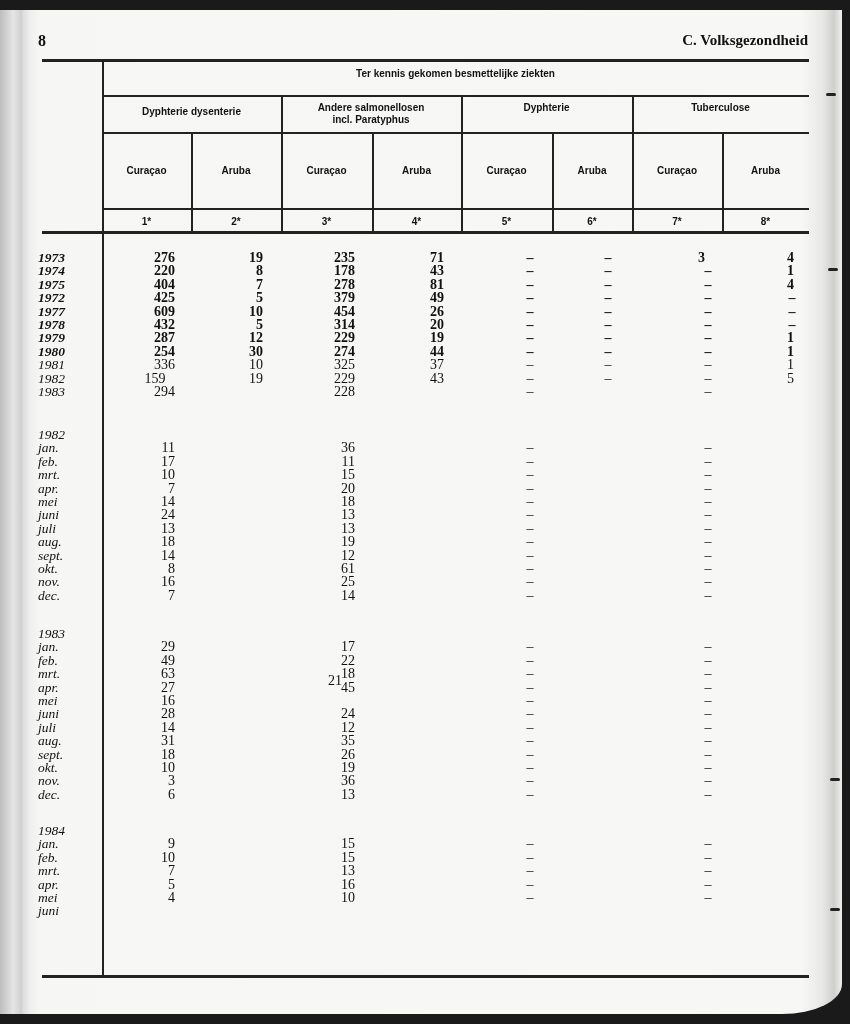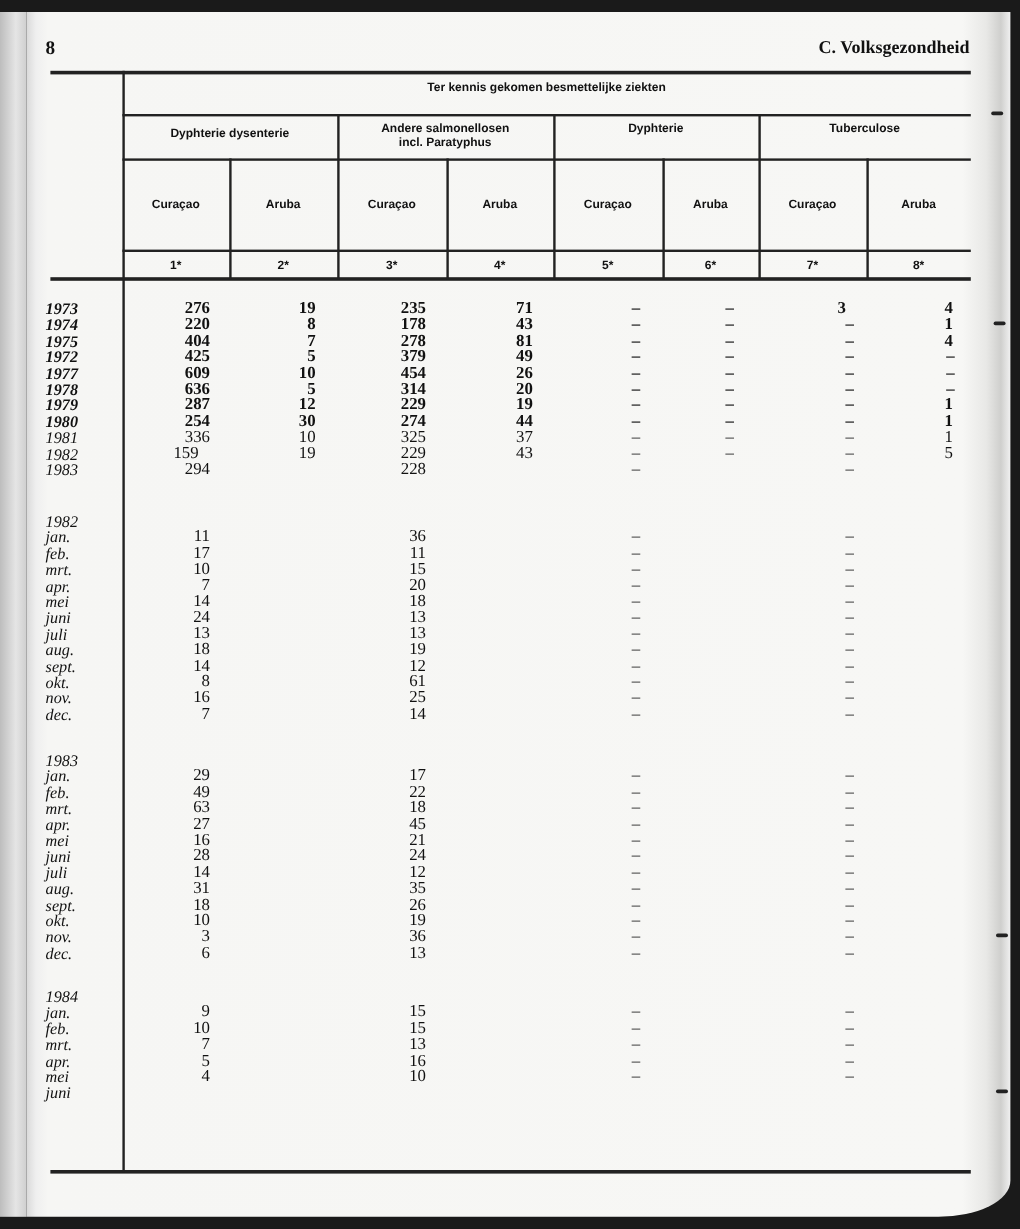--- a/index.html
+++ b/index.html
@@ -138,21 +138,21 @@
       <div class="year-label bold" style="top: 304.6px;">1977</div>
       <div class="cell bold" style="top: 304.6px; left: 135px;">609</div>
       <div class="cell bold" style="top: 304.6px; left: 223px;">10</div>
       <div class="cell bold" style="top: 304.6px; left: 315px;">454</div>
       <div class="cell bold" style="top: 304.6px; left: 404px;">26</div>
       <div class="cell bold dash" style="top: 304.6px; left: 520px;">–</div>
       <div class="cell bold dash" style="top: 304.6px; left: 598px;">–</div>
       <div class="cell bold dash" style="top: 304.6px; left: 698px;">–</div>
       <div class="cell bold dash" style="top: 304.6px; left: 782px;">–</div>
       <div class="year-label bold" style="top: 318px;">1978</div>
-      <div class="cell bold" style="top: 318px; left: 135px;">636</div>
+      <div class="cell bold" style="top: 318px; left: 135px;">432</div>
       <div class="cell bold" style="top: 318px; left: 223px;">5</div>
       <div class="cell bold" style="top: 318px; left: 315px;">314</div>
       <div class="cell bold" style="top: 318px; left: 404px;">20</div>
       <div class="cell bold dash" style="top: 318px; left: 520px;">–</div>
       <div class="cell bold dash" style="top: 318px; left: 598px;">–</div>
       <div class="cell bold dash" style="top: 318px; left: 698px;">–</div>
       <div class="cell bold dash" style="top: 318px; left: 782px;">–</div>
       <div class="year-label bold" style="top: 331.4px;">1979</div>
       <div class="cell bold" style="top: 331.4px; left: 135px;">287</div>
       <div class="cell bold" style="top: 331.4px; left: 223px;">12</div>
@@ -271,21 +271,21 @@
       <div class="cell" style="top: 667.2px; left: 315px;">18</div>
       <div class="cell dash" style="top: 667.2px; left: 520px;">–</div>
       <div class="cell dash" style="top: 667.2px; left: 698px;">–</div>
       <div class="year-label" style="top: 680.6px;">apr.</div>
       <div class="cell" style="top: 680.6px; left: 135px;">27</div>
       <div class="cell" style="top: 680.6px; left: 315px;">45</div>
       <div class="cell dash" style="top: 680.6px; left: 520px;">–</div>
       <div class="cell dash" style="top: 680.6px; left: 698px;">–</div>
       <div class="year-label" style="top: 694px;">mei</div>
       <div class="cell" style="top: 694px; left: 135px;">16</div>
-      <div class="cell" style="top: 694px; left: 315px;">21</div>
+      <div class="cell" style="top: 674px; left: 315px; text-align: center;">21</div>
       <div class="cell dash" style="top: 694px; left: 520px;">–</div>
       <div class="cell dash" style="top: 694px; left: 698px;">–</div>
       <div class="year-label" style="top: 707.4px;">juni</div>
       <div class="cell" style="top: 707.4px; left: 135px;">28</div>
       <div class="cell" style="top: 707.4px; left: 315px;">24</div>
       <div class="cell dash" style="top: 707.4px; left: 520px;">–</div>
       <div class="cell dash" style="top: 707.4px; left: 698px;">–</div>
       <div class="year-label" style="top: 720.8px;">juli</div>
       <div class="cell" style="top: 720.8px; left: 135px;">14</div>
       <div class="cell" style="top: 720.8px; left: 315px;">12</div>

